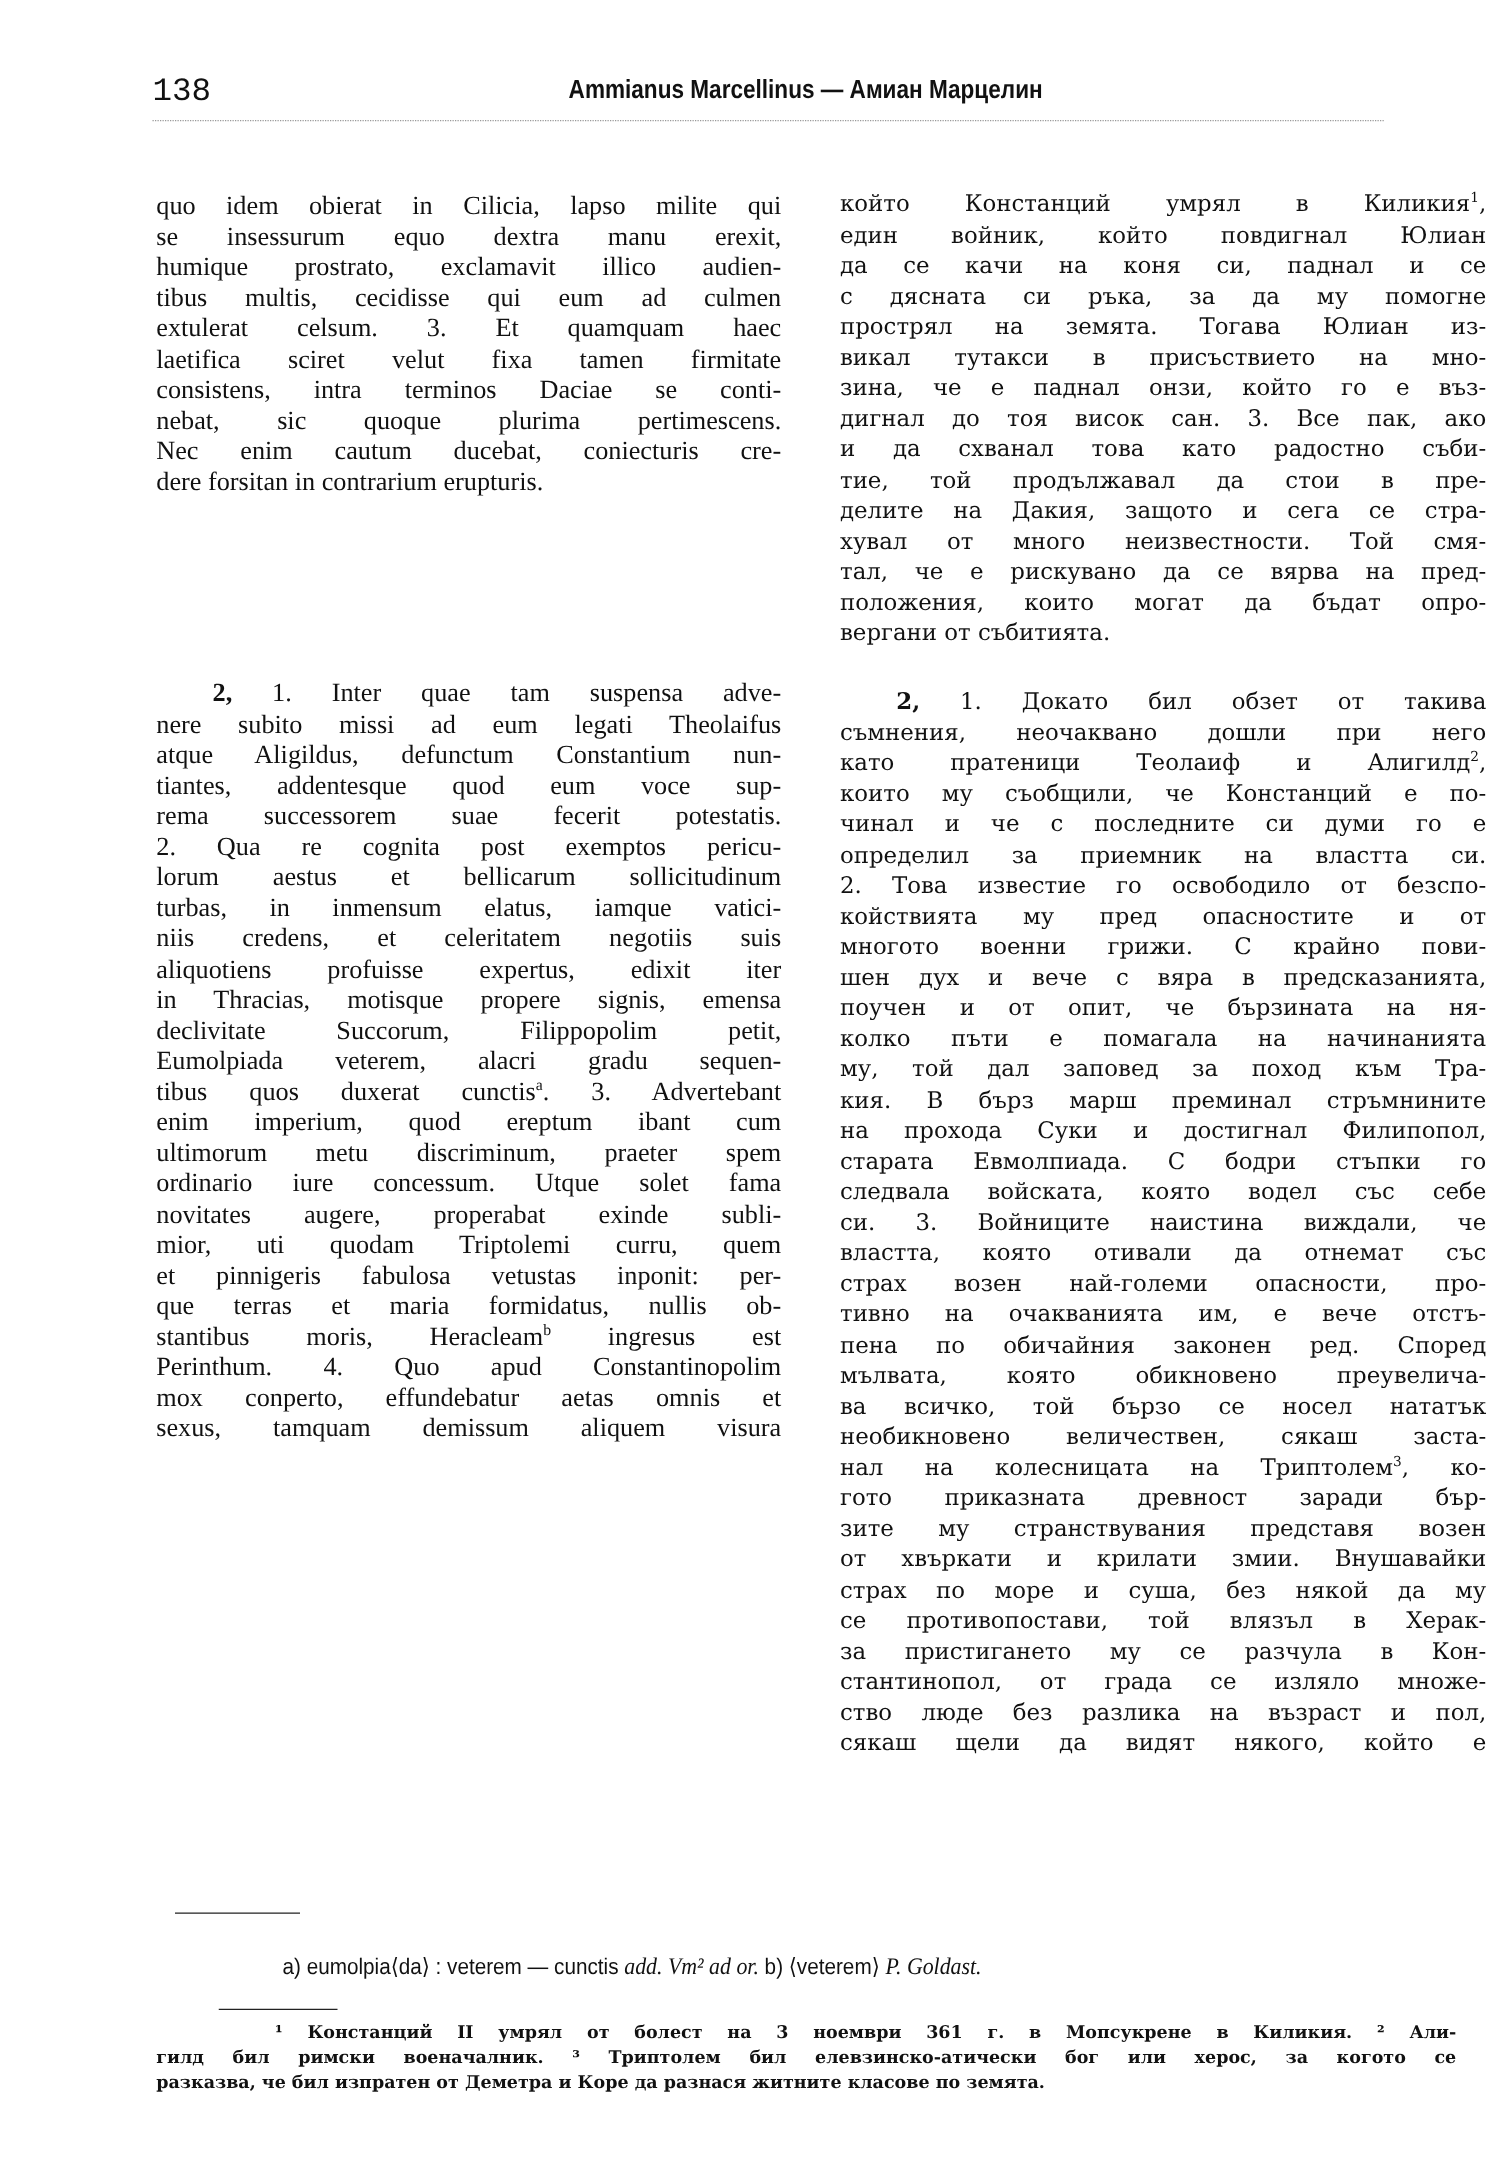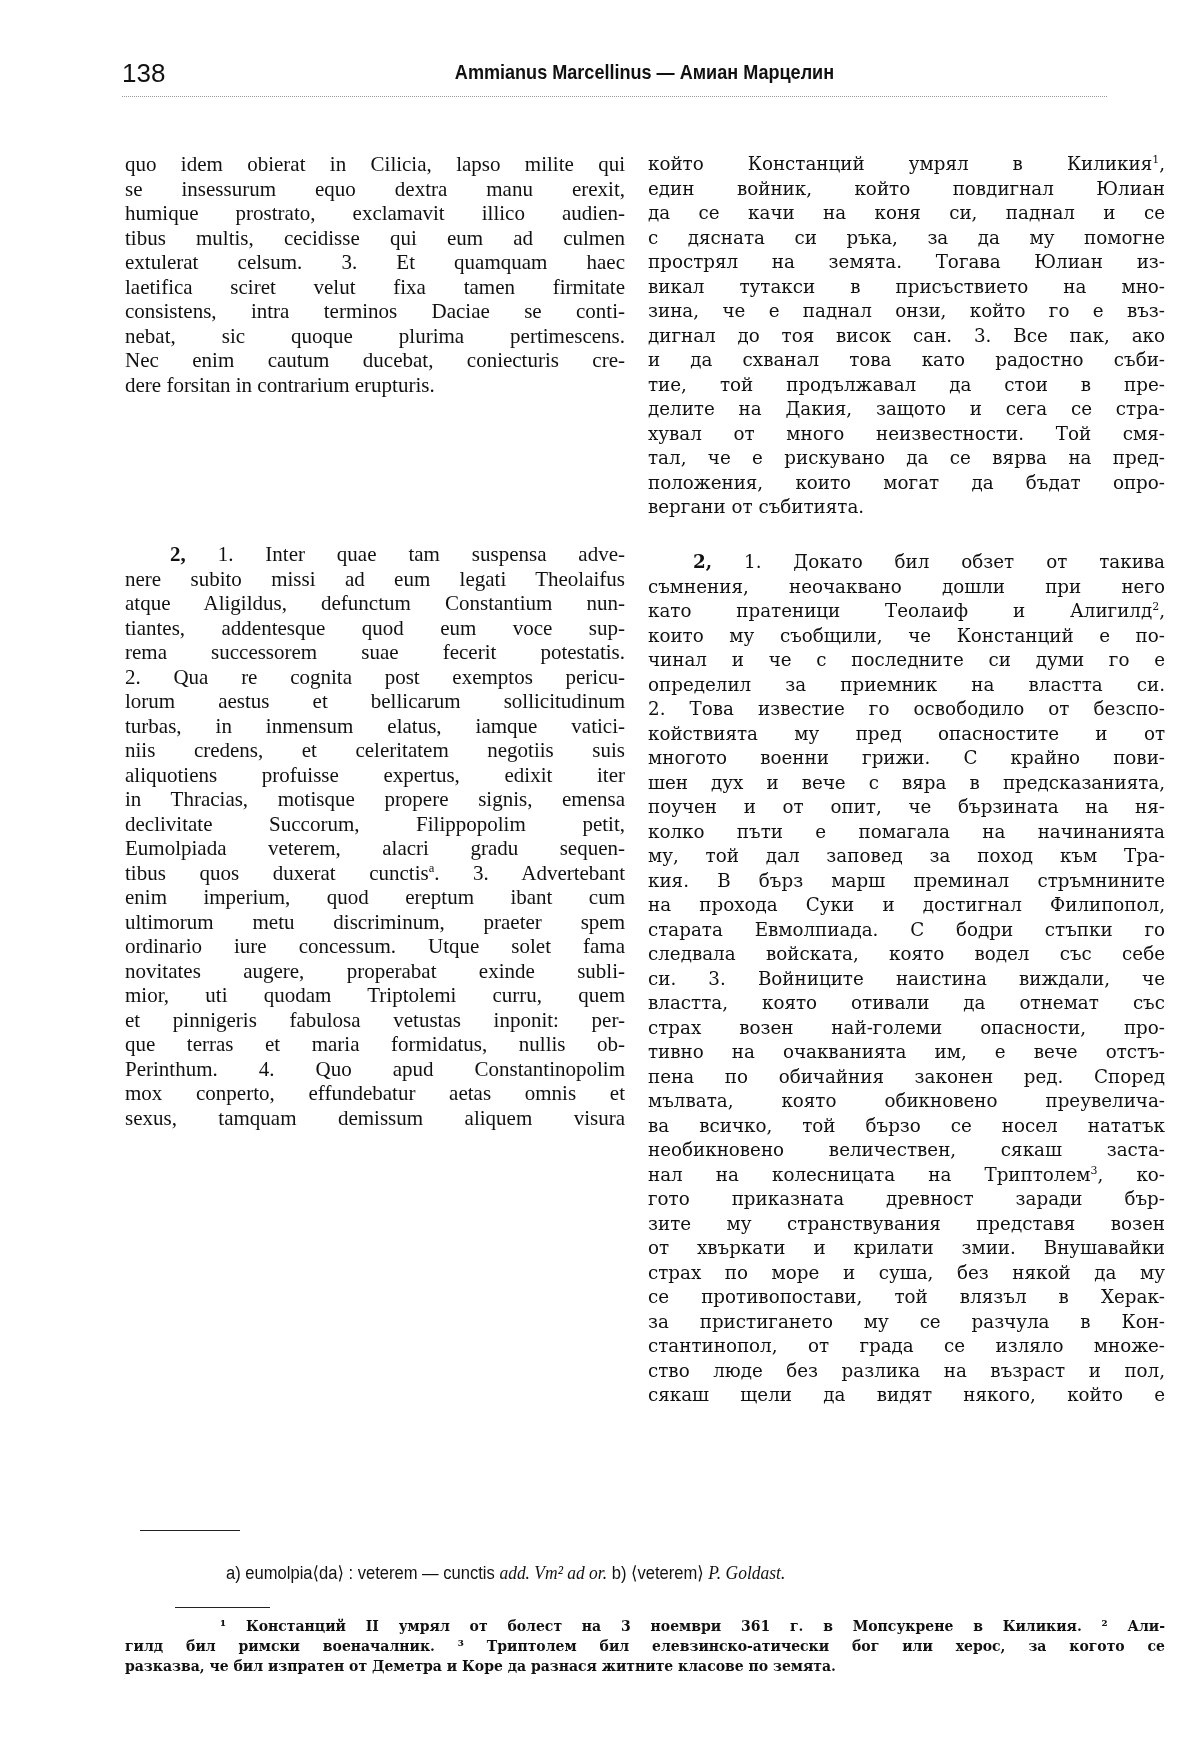--- a/index.html
+++ b/index.html
@@ -1,23 +1,23 @@
 <!DOCTYPE html>
 <html><head>
 <meta charset="utf-8">
 <style>
   html, body { margin:0; padding:0; background:#ffffff; }
   body { width:1200px; height:1738px; position:relative; overflow:hidden; color:#111; font-family:"DejaVu Serif", "Liberation Serif", serif; }
   .header { position:absolute; top:58px; left:122px; width:1045px; height:40px; }
-  .page-num { position:absolute; left:0; top:0; font-size:26px; font-family:Liberation Sans, sans-serif; }
+  .page-num { position:absolute; left:0; top:0; font-size:26px; font-family:Liberation Mono, monospace; }
   .running-title { position:absolute; left:0; right:0; top:2px; text-align:center; font-size:21px; font-family:"Liberation Sans", sans-serif; font-weight:bold; transform:scaleX(0.86); }
   .header-rule { position:absolute; left:0; right:60px; top:38px; border-top:1px dotted #999; }
   .col { position:absolute; font-size:19.6px; line-height:24.5px; text-align:justify; }
   .col-left { left:125px; width:500px; font-family:"Liberation Serif", serif; font-size:21px; }
-  .col-right { left:648px; width:517px; font-family:"DejaVu Serif", serif; font-size:18.3px; }
+  .col-right { left:672px; width:517px; font-family:"DejaVu Serif", serif; font-size:18.3px; }
   .line { display:block; white-space:nowrap; text-align-last:justify; text-align:justify; }
   .line.last { text-align-last:left; }
   .indent { padding-left:45px; }
   .sec-num { font-weight:bold; }
   sup { font-size:0.6em; line-height:0; vertical-align:super; }
   .notes-rule { position:absolute; height:0; border-top:1.5px solid #222; }
   .apparatus { position:absolute; top:1562px; left:226px; font-size:18px; font-family:"Liberation Sans", sans-serif; transform:scaleX(0.92); transform-origin:left; white-space:nowrap; }
   .apparatus i { font-family:"Liberation Serif", serif; font-size:19px; }
   .footnotes { position:absolute; top:1616px; left:125px; width:1040px; font-size:14px; line-height:20px; font-family:"DejaVu Serif", serif; font-weight:bold; }
   .footnotes .line { text-align-last:justify; }
@@ -64,20 +64,21 @@
   <span class="line"><span>tibus quos duxerat cunctis</span><sup>a</sup><span>. 3. Advertebant</span></span>
   <div id="latin-p2b">
       <span class="line">enim imperium, quod ereptum ibant cum</span>
       <span class="line">ultimorum metu discriminum, praeter spem</span>
       <span class="line">ordinario iure concessum. Utque solet fama</span>
       <span class="line">novitates augere, properabat exinde subli-</span>
       <span class="line">mior, uti quodam Triptolemi curru, quem</span>
       <span class="line">et pinnigeris fabulosa vetustas inponit: per-</span>
       <span class="line">que terras et maria formidatus, nullis ob-</span>
     </div>
+  <span class="line"><span>stantibus moris, Heracleam</span><sup>b</sup><span> ingresus est</span></span>
   <div id="latin-p2c">
       <span class="line">Perinthum. 4. Quo apud Constantinopolim</span>
       <span class="line">mox conperto, effundebatur aetas omnis et</span>
       <span class="line">sexus, tamquam demissum aliquem visura</span>
     </div>
 </div>
 
 <div class="col col-right" style="top:152px;">
   <span class="line"><span>който Констанций умрял в Киликия</span><sup>1</sup><span>,</span></span>
   <div id="bg-p1">

